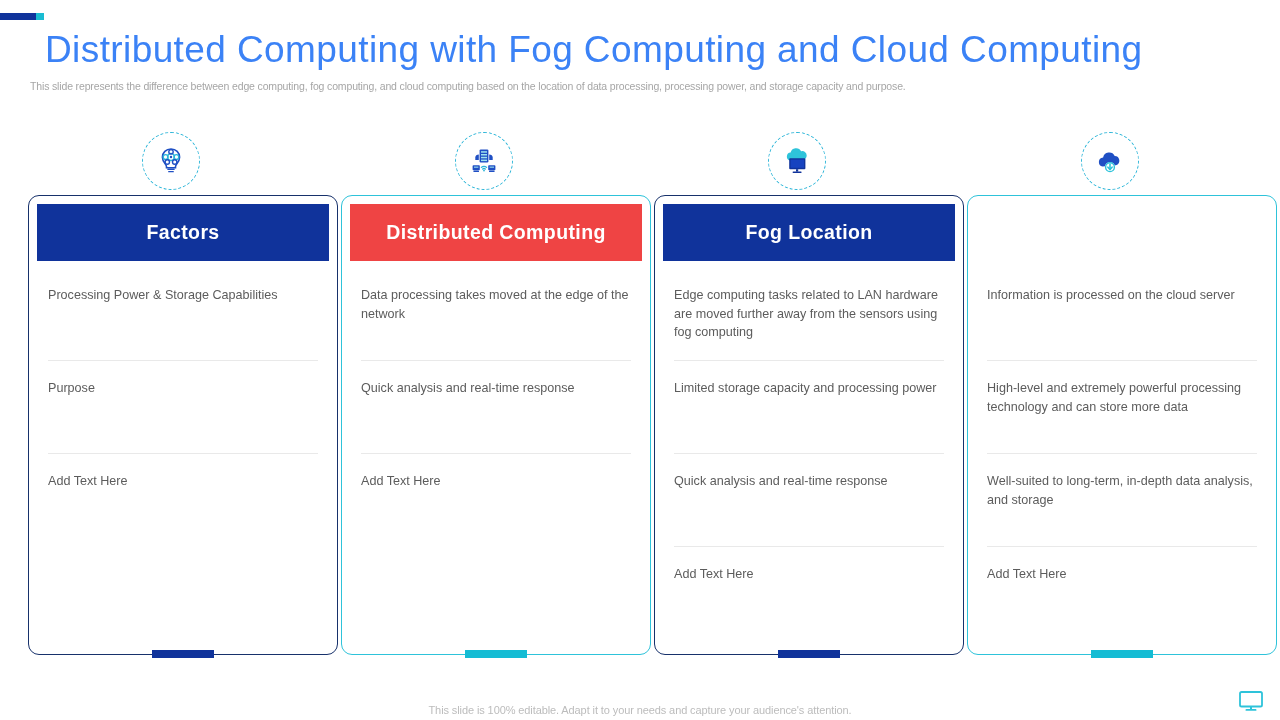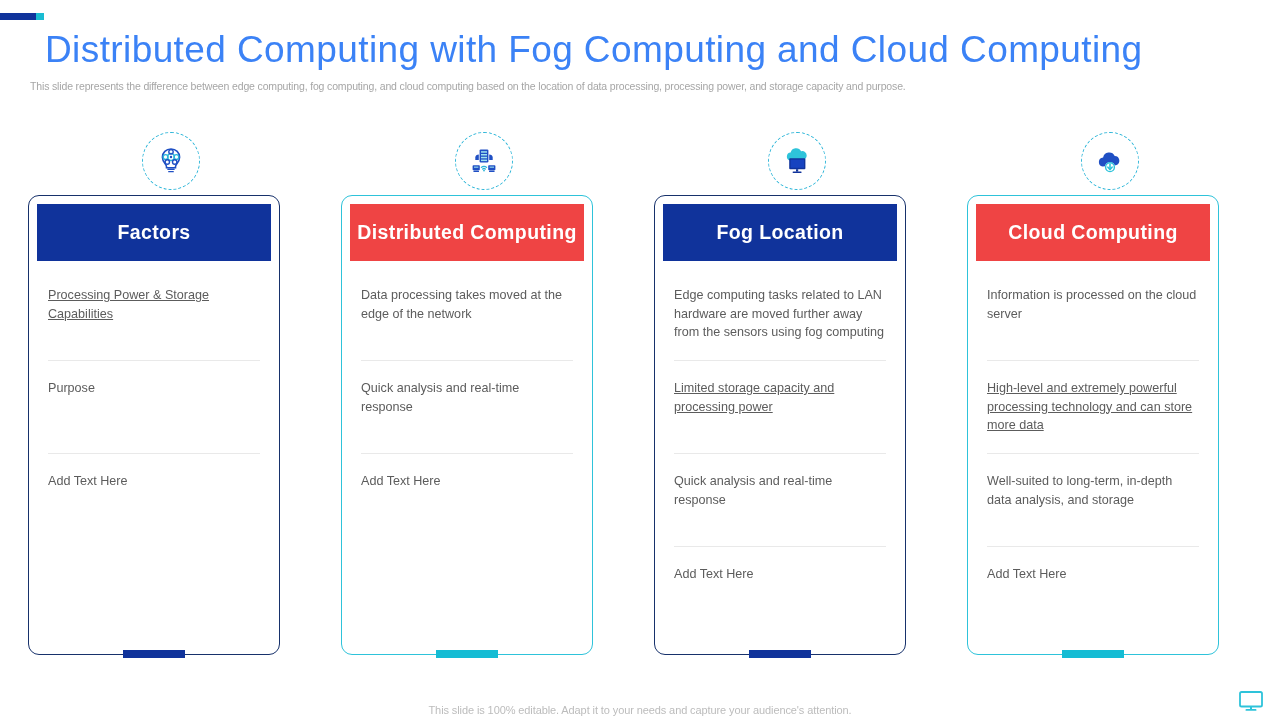--- a/index.html
+++ b/index.html
@@ -89,21 +89,21 @@
     justify-content: center;
     z-index: 4;
   }
   .icon-badge svg { display: block; }
 
   
   .card {
     position: absolute;
     top: 63px;
     left: 0;
-    width: 252px;
+    width: 310px;
     height: 460px;
     background: #ffffff;
     border-radius: 11px;
     box-sizing: border-box;
     overflow: visible;
     padding-left: 8px;
   }
   .card.navy  { border: 1.4px solid #17316b; }
   .card.cyan  { border: 1.4px solid #2ec3da; }
 
@@ -134,21 +134,21 @@
   .row {
     position: relative;
     box-sizing: border-box;
     font-size: 12.6px;
     line-height: 18.5px;
     color: #5c5c5c;
     padding-top: 18px;
     border-bottom: 1px solid #e9e9e9;
   }
   .row.r1 { height: 93px; }
-  .row.r2 { height: 93px; text-decoration: underline; }
+  .row.r2 { height: 93px; }
   .row.r3 { height: 93px; }
   .row.r4 { height: 93px; border-bottom: none; }
 
   
   .card-foot {
     position: absolute;
     bottom: -4px;
     left: 50%;
     transform: translateX(-50%);
     width: 62px;
@@ -277,21 +277,20 @@
       <svg width="34" height="34" viewBox="0 0 34 34">
         <path d="M9.6 22.6a4.6 4.6 0 0 1 .5-9.1 6.2 6.2 0 0 1 11.6-1.6 4.8 4.8 0 0 1 1.2 9.4z" fill="#1f4fc4"></path>
         <circle cx="17" cy="23.2" r="5.2" fill="#ffffff"></circle>
         <circle cx="17" cy="23.2" r="4.4" fill="none" stroke="#2ec3da" stroke-width="1.4"></circle>
         <path d="M17 20.4v5" stroke="#2ec3da" stroke-width="1.6" stroke-linecap="round"></path>
         <path d="M14.9 23.2l2.1 2.3 2.1-2.3" fill="none" stroke="#2ec3da" stroke-width="1.6" stroke-linecap="round" stroke-linejoin="round"></path>
       </svg>
     </div>
 
     <div class="card cyan">
-      <div class="card-header cyan">Cloud Computing</div>
       <div class="card-body">
         <div class="row r1">Information is processed on the cloud server</div>
         <div class="row r2">High-level and extremely powerful processing technology and can store more data</div>
         <div class="row r3">Well-suited to long-term, in-depth data analysis, and storage</div>
         <div class="row r4">Add Text Here</div>
       </div>
       <div class="card-foot cyan"></div>
     </div>
   </div>
 

